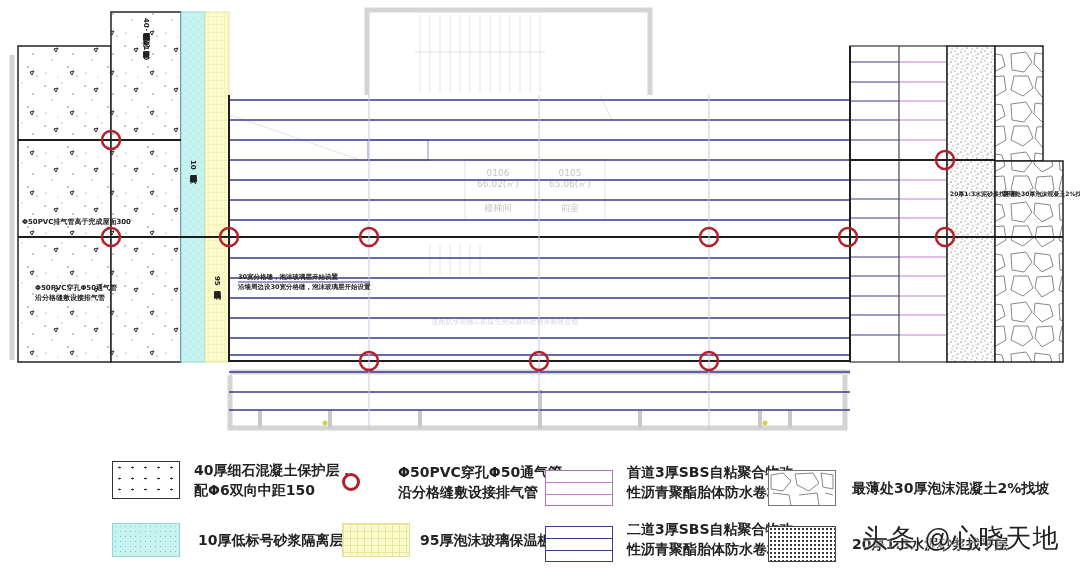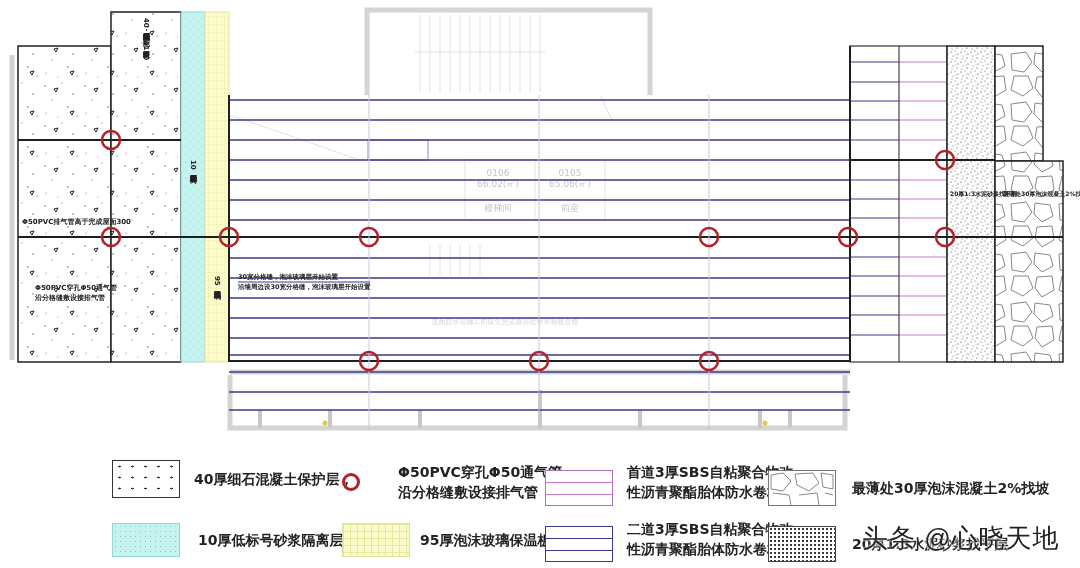--- a/index.html
+++ b/index.html
@@ -148,20 +148,21 @@
     <text x="193" y="160" font-size="7" writing-mode="tb">10厚低标号砂浆隔离层</text>
     <text x="217" y="276" font-size="7" writing-mode="tb">95厚泡沫玻璃保温板</text>
   </g>
   <path d="M238 282 H370" stroke="#3a3a8c" stroke-width="1"></path>
 </svg>
 
 <div class="legend-item" style="left:112px;top:460px;">
   <div class="swatch" style="width:68px;height:38px;background:#fff;background-image:radial-gradient(#333 1px,transparent 1.3px);background-size:13px 11px;"></div>
   <div class="legend-text" style="margin-left:14px;">
     <div>40厚细石混凝土保护层，</div>
+    <div>配Φ6双向中距150</div>
   </div>
 </div>
 
 <div class="legend-item" style="left:342px;top:462px;">
   <div style="width:18px;height:18px;border:3px solid #b3202a;border-radius:50%;box-sizing:border-box;"></div>
   <div class="legend-text" style="margin-left:38px;">
     <div>Φ50PVC穿孔Φ50通气管</div>
     <div>沿分格缝敷设接排气管</div>
   </div>
 </div>

